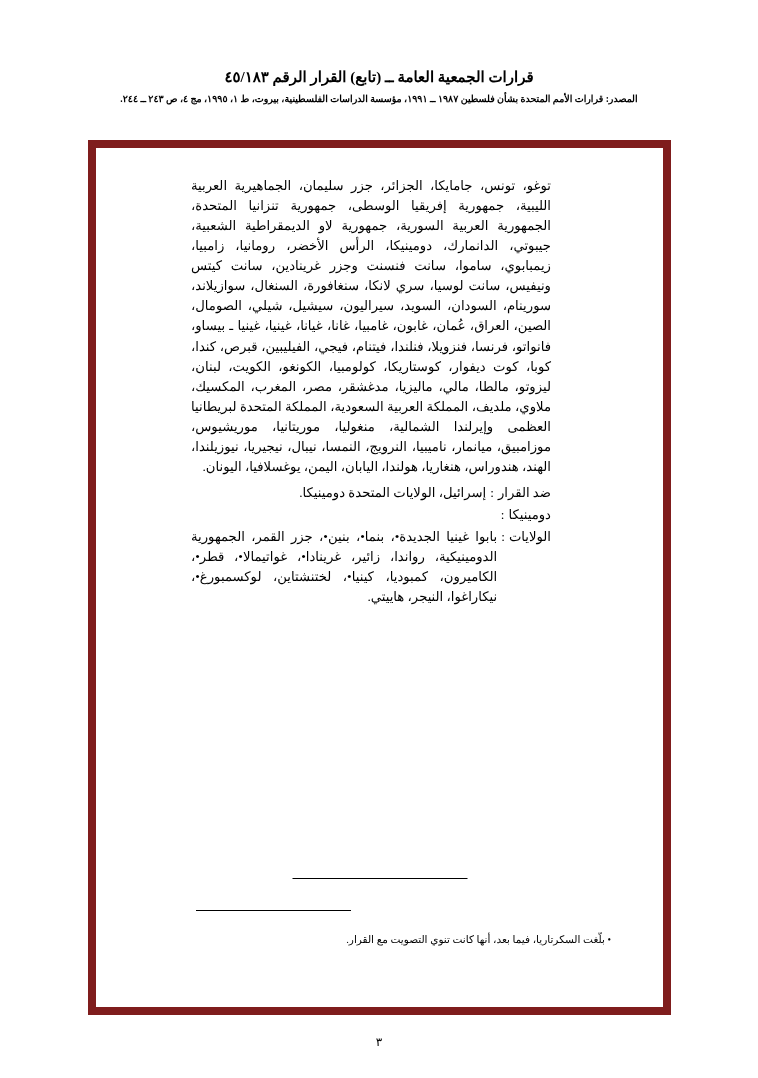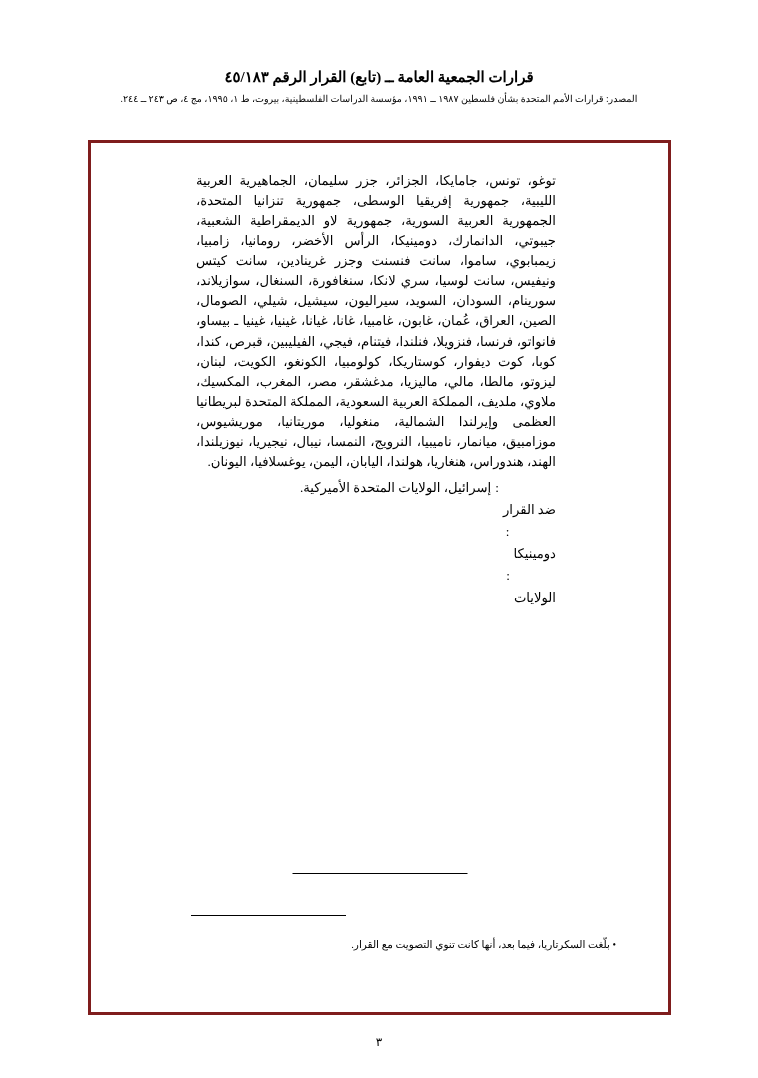--- a/index.html
+++ b/index.html
@@ -30,31 +30,31 @@
   }
   .doc-title {
     font-size: 15px;
     font-weight: bold;
     letter-spacing: 0px;
     margin: 0 0 7px 0;
     direction: rtl;
   }
   .doc-source {
     font-size: 9.5px;
-    font-weight: normal;
+    font-weight: bold;
     margin: 0;
     direction: rtl;
   }
   .frame {
     position: absolute;
     top: 140px;
     left: 88px;
     width: 583px;
     height: 875px;
-    border: 3px solid #7f1d1d;
+    border: 8px solid #7f1d1d;
     box-sizing: border-box;
     background: #ffffff;
   }
   .content {
     position: absolute;
     top: 28px;
     right: 112px;
     width: 360px;
     direction: rtl;
     text-align: justify;
@@ -71,21 +71,20 @@
     margin-top: 6px;
   }
   .vote-row {
     display: flex;
     flex-direction: row;
     margin-top: 2px;
   }
   .vote-label {
     flex: 0 0 auto;
     white-space: nowrap;
-    margin-top: 22px;
   }
   .vote-sep {
     flex: 0 0 auto;
     padding: 0 4px;
   }
   .vote-value {
     flex: 1 1 auto;
     text-align: justify;
     text-align-last: right;
   }
@@ -142,31 +141,32 @@
   <div class="frame">
 
     <div class="content">
       <p class="para-countries">توغو، تونس، جامايكا، الجزائر، جزر سليمان، الجماهيرية العربية الليبية، جمهورية إفريقيا الوسطى، جمهورية تنزانيا المتحدة، الجمهورية العربية السورية، جمهورية لاو الديمقراطية الشعبية، جيبوتي، الدانمارك، دومينيكا، الرأس الأخضر، رومانيا، زامبيا، زيمبابوي، ساموا، سانت فنسنت وجزر غرينادين، سانت كيتس ونيفيس، سانت لوسيا، سري لانكا، سنغافورة، السنغال، سوازيلاند، سورينام، السودان، السويد، سيراليون، سيشيل، شيلي، الصومال، الصين، العراق، عُمان، غابون، غامبيا، غانا، غيانا، غينيا، غينيا ـ بيساو، فانواتو، فرنسا، فنزويلا، فنلندا، فيتنام، فيجي، الفيليبين، قبرص، كندا، كوبا، كوت ديفوار، كوستاريكا، كولومبيا، الكونغو، الكويت، لبنان، ليزوتو، مالطا، مالي، ماليزيا، مدغشقر، مصر، المغرب، المكسيك، ملاوي، ملديف، المملكة العربية السعودية، المملكة المتحدة لبريطانيا العظمى وإيرلندا الشمالية، منغوليا، موريتانيا، موريشيوس، موزامبيق، ميانمار، ناميبيا، النرويج، النمسا، نيبال، نيجيريا، نيوزيلندا، الهند، هندوراس، هنغاريا، هولندا، اليابان، اليمن، يوغسلافيا، اليونان.</p>
 
       <div class="vote-lines">
 
         <div class="vote-row">
           <span class="vote-label label-pad">ضد القرار</span>
           <span class="vote-sep">:</span>
-          <span class="vote-value">إسرائيل، الولايات المتحدة الأميركية.</span>
+          <span class="vote-value">إسرائيل، الولايات المتحدة دومينيكا.</span>
         </div>
 
         <div class="vote-row">
           <span class="vote-label label-pad">دومينيكا</span>
           <span class="vote-sep">:</span>
         </div>
 
         <div class="vote-row">
           <span class="vote-label label-pad">الولايات</span>
           <span class="vote-sep">:</span>
+          <span class="vote-value">بابوا غينيا الجديدة•، بنما•، بنين•، جزر القمر، الجمهورية الدومينيكية، رواندا، زائير، غرينادا•، غواتيمالا•، قطر•، الكاميرون، كمبوديا، كينيا•، لختنشتاين، لوكسمبورغ•، نيكاراغوا، النيجر، هاييتي.</span>
         </div>
 
       </div>
     </div>
 
     <div class="hr-short"></div>
 
     <div class="footnote-rule"></div>
 
     <div class="footnote">

